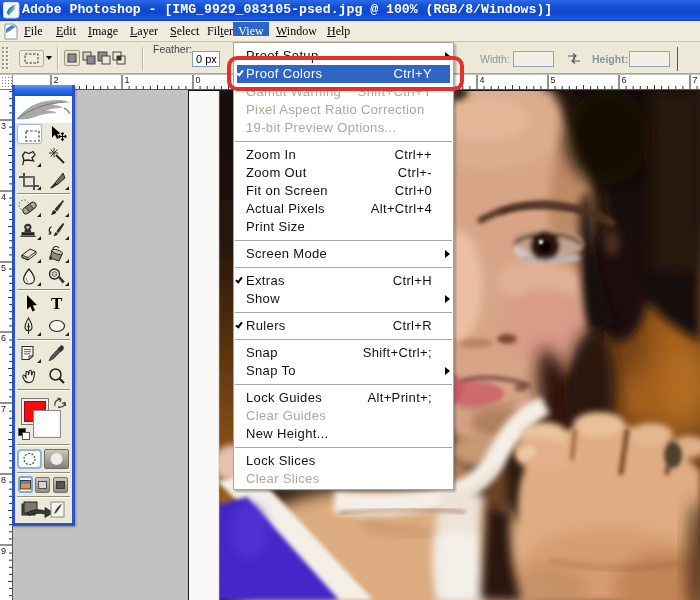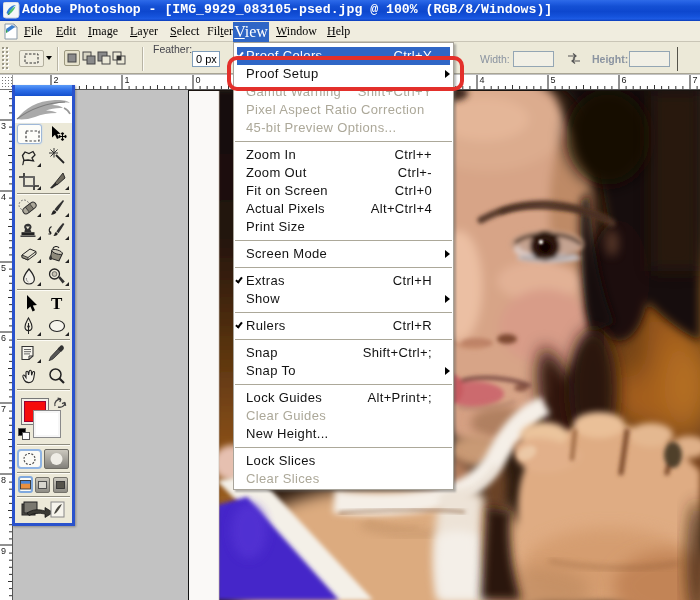--- a/index.html
+++ b/index.html
@@ -6,21 +6,21 @@
 body{font-family:"Liberation Sans",sans-serif;position:relative;background:#C2C2C2;}
 .abs{position:absolute;}
 
 #title{left:0;top:0;width:700px;height:21px;
 background:linear-gradient(180deg,#2E6BE8 0%,#2461E4 10%,#1450D4 30%,#0D47CE 55%,#1553DC 80%,#1D5BE4 90%,#0B3CB8 100%);}
 #title .txt{position:absolute;left:22px;top:2px;color:#fff;font-family:Liberation Mono, monospace;font-weight:bold;font-size:13.2px;letter-spacing:0;white-space:nowrap;}
 
 #menubar{left:0;top:21px;width:700px;height:21px;background:#F0EDDF;border-bottom:1px solid #C9C5B6;}
 .mitem{position:absolute;top:1px;height:19px;line-height:19px;font-family:"Liberation Serif",serif;font-size:12px;color:#000;}
 .mitem u{text-decoration:underline;}
-#viewsel{position:absolute;left:233px;top:1px;width:36px;height:20px;background:#2F66C6;color:#fff;text-align:center;line-height:19px;font-family:"Liberation Serif",serif;font-size:16px;}
+#viewsel{position:absolute;left:233px;top:1px;width:36px;height:14px;background:#2F66C6;color:#fff;text-align:center;line-height:19px;font-family:"Liberation Serif",serif;font-size:12px;}
 
 #opts{left:0;top:42px;width:700px;height:32px;background:#ECE9D8;border-bottom:1px solid #A9A594;}
 .sep-v{position:absolute;width:1px;background:#B8B4A4;box-shadow:1px 0 0 #FBFAF4;}
 .olabel{position:absolute;font-size:10.5px;color:#44444C;}
 .ofield{position:absolute;border:1px solid #7F9DB9;background:#fff;font-size:11px;color:#000;padding-left:3px;line-height:14px;}
 .ofield.dis{background:#F2F0E6;border-color:#94A6B4;}
 
 #hruler{left:13px;top:75px;width:687px;height:15px;background:#fff;}
 #vruler{left:0;top:90px;width:13px;height:510px;background:#fff;}
 #rcorner{left:0;top:75px;width:13px;height:15px;background:#fff;border-right:1px solid #999;border-bottom:1px solid #777;}
@@ -656,25 +656,25 @@
 <rect x="1" y="4" width="13" height="11" fill="#55534B" stroke="#222"></rect>
 <rect x="3" y="2" width="13" height="11" fill="#7A7870" stroke="#222"></rect>
 <path d="M6,13 C12,9 18,9 24,11 L24,7.5 L32,12.5 L24,17.5 L24,14 C18,12.6 12,13.4 8,15.5 Z" fill="#3A3A34" stroke="#111" stroke-width="0.7"></path>
 <rect x="30" y="2" width="13" height="15" fill="#F6F4EC" stroke="#888"></rect>
 <path d="M33,14 C35,8 38,5 41,4 C39,8 37,11 35,13 Z" fill="#4A4840"></path>
 </svg>
 </div>
 </div>
   </div>
 <div id="vmenu" class="abs">
+<div class="mi">Proof Setup<span class="ar"></span></div>
 <div class="mi hi"><span class="ck" style="border-color:#fff"></span>Proof Colors<span class="sc">Ctrl+Y</span></div>
-<div class="mi">Proof Setup<span class="ar"></span></div>
 <div class="mi dis">Gamut Warning<span class="sc">Shift+Ctrl+Y</span></div>
 <div class="mi dis">Pixel Aspect Ratio Correction</div>
-<div class="mi dis">45-bit Preview Options...</div>
+<div class="mi dis">19-bit Preview Options...</div>
 <div class="msep"></div>
 <div class="mi">Zoom In<span class="sc">Ctrl++</span></div>
 <div class="mi">Zoom Out<span class="sc">Ctrl+-</span></div>
 <div class="mi">Fit on Screen<span class="sc">Ctrl+0</span></div>
 <div class="mi">Actual Pixels<span class="sc">Alt+Ctrl+4</span></div>
 <div class="mi">Print Size</div>
 <div class="msep"></div>
 <div class="mi">Screen Mode<span class="ar"></span></div>
 <div class="msep"></div>
 <div class="mi"><span class="ck" style="border-color:#000"></span>Extras<span class="sc">Ctrl+H</span></div>

